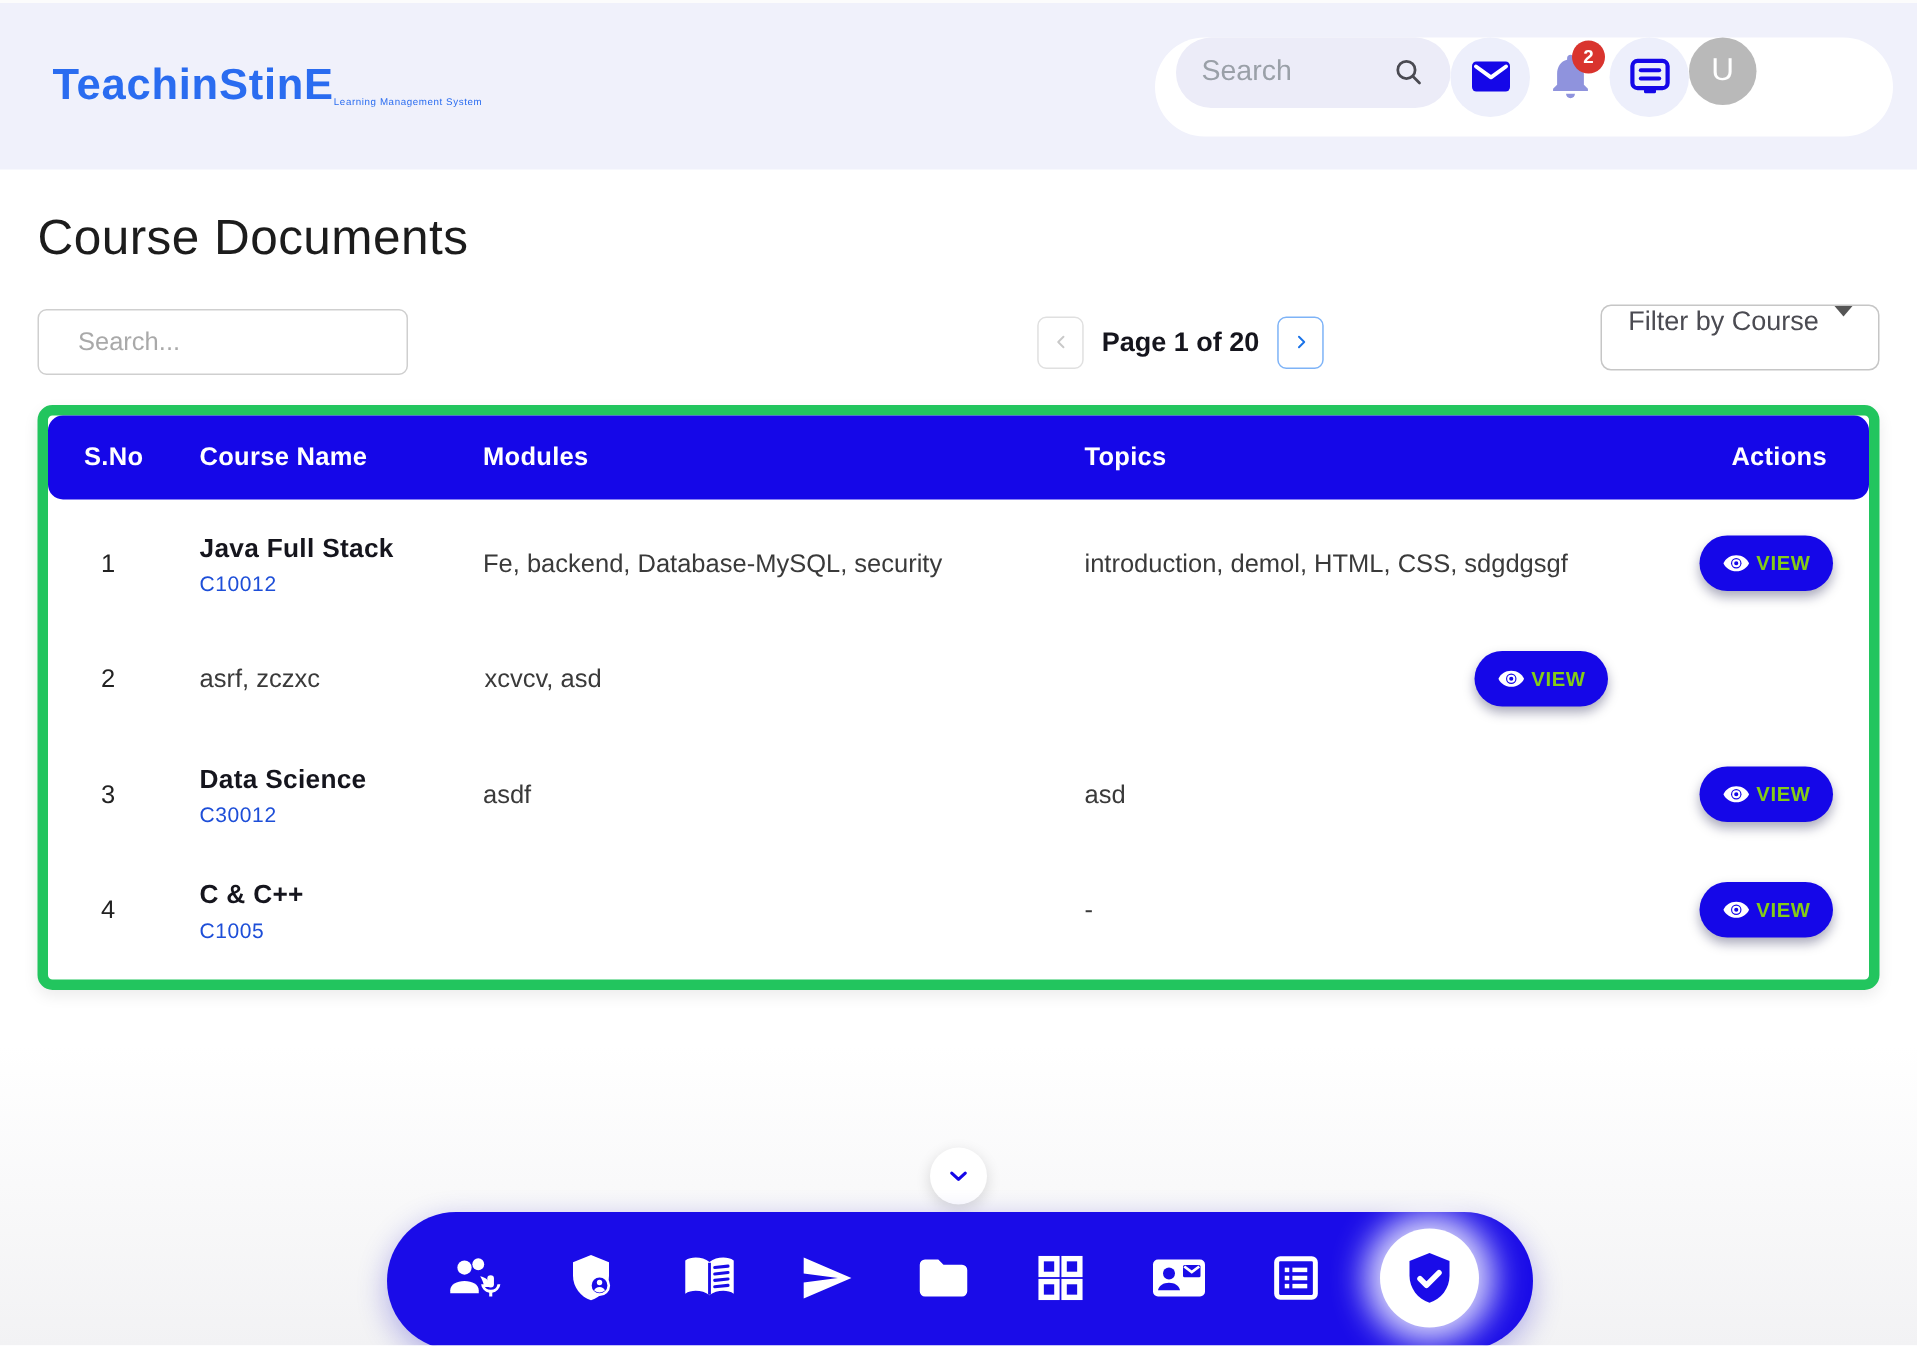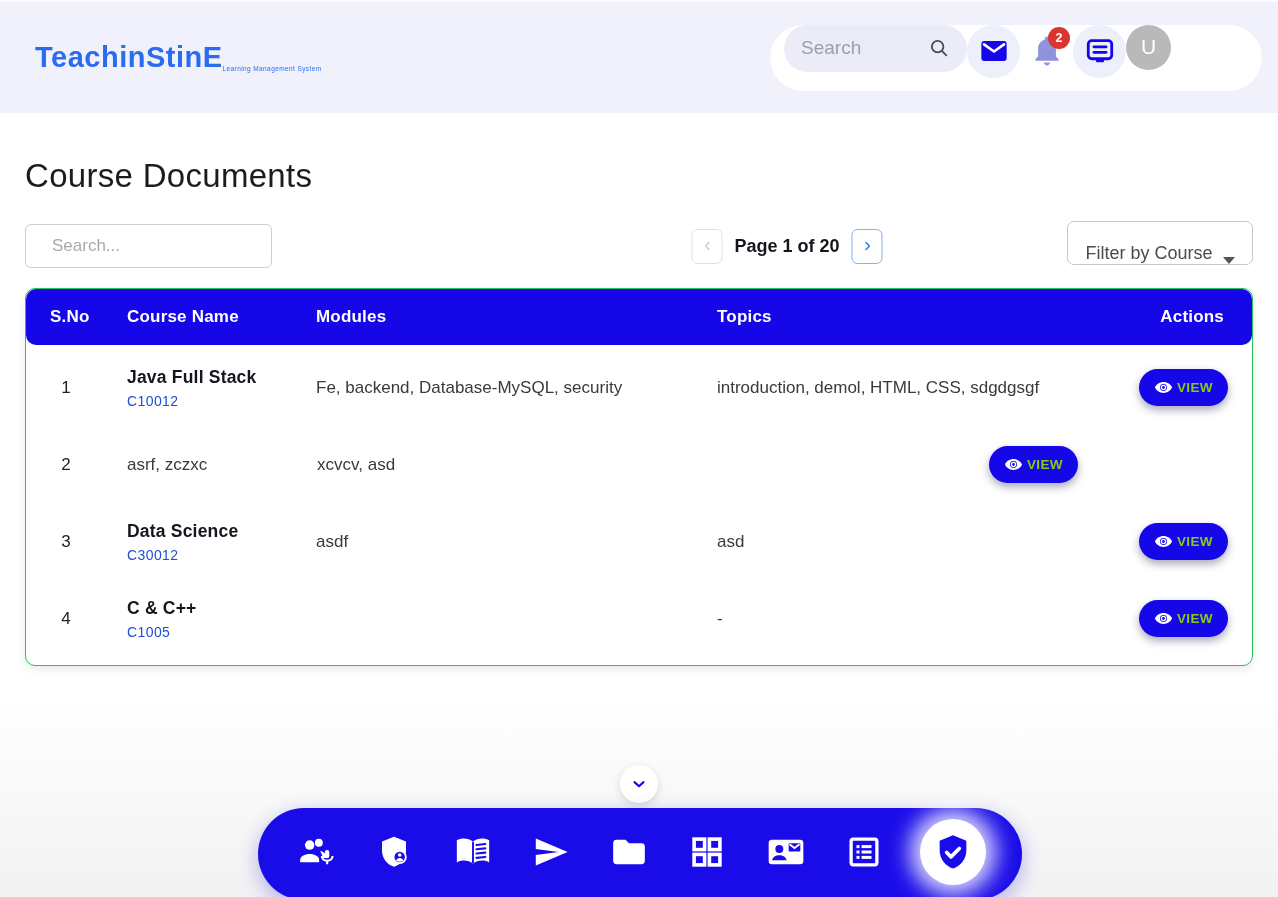--- a/index.html
+++ b/index.html
@@ -41,49 +41,49 @@
     background:#d9342e; color:#fff; font-size:12.5px; font-weight:700;
     display:flex; align-items:center; justify-content:center;
   }
   .avatar {
     width:45px; height:45px; border-radius:50%; background:#b9b9b9; color:#fff;
     font-size:21px; display:flex; align-items:center; justify-content:center; cursor:pointer;
   }
 
   
   .content { position:absolute; top:113px; left:0; width:100%; padding:0 25px; }
-  .page-title { margin-top:44px; font-size:33px; font-weight:500; color:#1c1c1c; letter-spacing:.3px; }
+  .page-title { margin-top:26px; font-size:33px; font-weight:500; color:#1c1c1c; letter-spacing:.3px; }
 
   .toolbar { position:relative; margin-top:29px; height:44px; }
   .tbl-search {
     position:absolute; left:0; top:0; width:247px; height:44px;
     border:1px solid #cfcfcf; border-radius:6px; padding:0 26px;
     font-size:17px; color:#444; outline:none; font-family:"Liberation Sans", sans-serif;
   }
   .tbl-search::placeholder { color:#a9a9a9; }
   .pagination { position:absolute; left:762px; top:0; transform:translateX(-50%); display:flex; align-items:center; gap:12px; height:44px; }
   .pg-btn {
     width:31px; height:35px; border-radius:6px; background:#fff; display:flex;
     align-items:center; justify-content:center; cursor:pointer;
   }
   .pg-prev { border:1px solid #e0e0e0; }
   .pg-next { border:1px solid #7eb3f7; }
   .pg-label { font-size:18px; font-weight:700; color:#15151d; white-space:nowrap; }
   .filter-btn {
     position:absolute; right:0; top:-3px; height:44px; min-width:186px;
     border:1px solid #c6c6c6; border-radius:7px; background:#fff; cursor:pointer;
-    display:flex; align-items:flex-end; justify-content:center; gap:10px;
+    display:flex; align-items:flex-start; justify-content:center; gap:10px;
     font-size:18px; color:#4b4b52; padding:0 16px; font-family:"Liberation Sans", sans-serif;
   }
   .caret-down { width:0; height:0; border-left:6px solid transparent; border-right:6px solid transparent; border-top:7px solid #555; }
 
   
   .table-card {
     margin-top:20px; border-radius:10px; background:#fff;
-    border:1px solid #22c55e; box-shadow:0 4px 10px rgba(0,0,0,.08);
+    border:7px solid #22c55e; box-shadow:0 4px 10px rgba(0,0,0,.08);
   }
   .thead {
     display:grid; grid-template-columns:80px 189px 400px 1fr 150px;
     background:#1507e8; border-radius:10px; height:56px; align-items:center;
     color:#fff; font-weight:700; font-size:17px; letter-spacing:.2px;
   }
   .thead .th:nth-child(1){ padding-left:24px; }
   .thead .th:nth-child(2){ padding-left:21px; }
   .thead .th:nth-child(3){ padding-left:21px; }
   .thead .th:nth-child(4){ padding-left:22px; }

